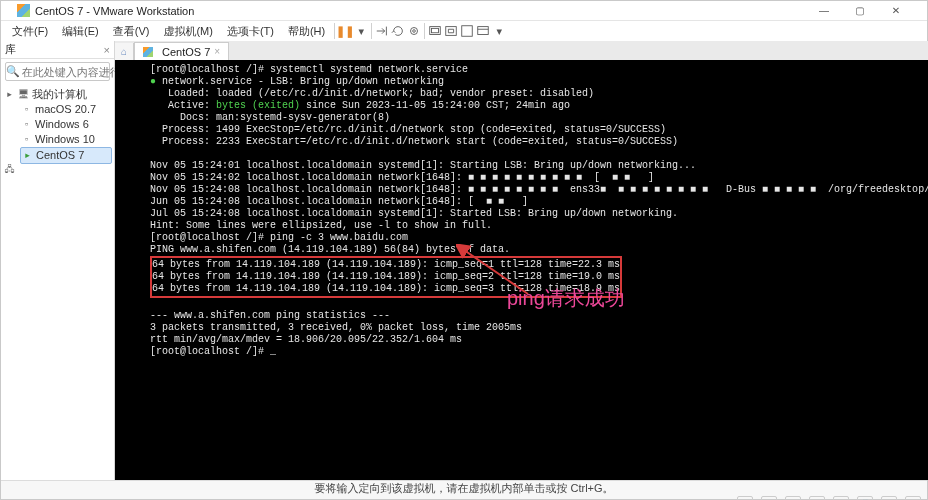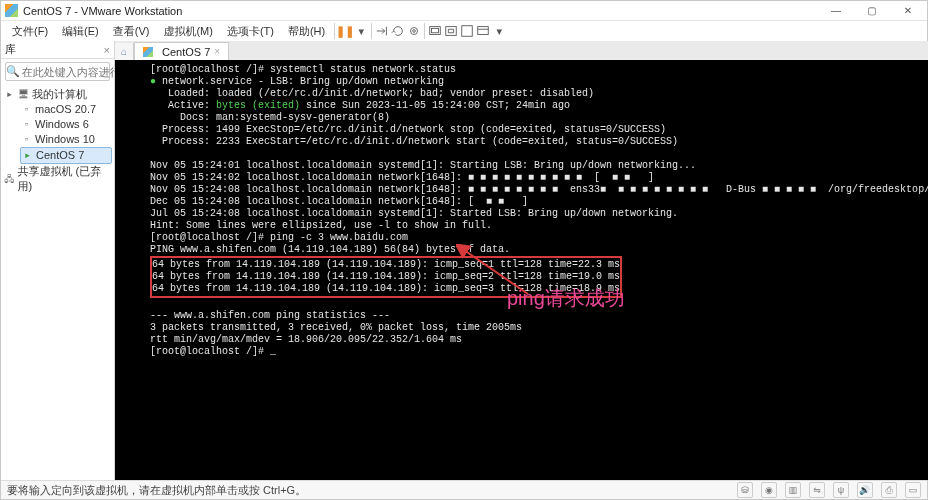--- a/index.html
+++ b/index.html
@@ -1,17 +1,17 @@
 <!DOCTYPE html>
 <html><head>
 <meta charset="utf-8">
 <style>
   html,body{margin:0;padding:0;height:100%;font-family:"Microsoft YaHei",Tahoma,Arial,sans-serif;font-size:11px;color:#222;background:#fff;overflow:hidden;}
   .window{width:928px;height:500px;display:flex;flex-direction:column;border:1px solid #c9c9c9;box-sizing:border-box;}
-  .titlebar{height:19px;display:flex;align-items:center;padding:0 4px;background:#fff;border-bottom:1px solid #e5e5e5;}
+  .titlebar{height:19px;display:flex;align-items:center;padding:0 16px;background:#fff;border-bottom:1px solid #e5e5e5;}
   .logo-icon{width:13px;height:13px;background:linear-gradient(135deg,#f89b2c 0 33%,#5fb3e0 33% 66%,#9fd470 66% 100%);margin-right:5px;}
   .titlebar-title{flex:1;font-size:11px;}
   .win-btns{display:flex;gap:6px;}
   .win-btn{width:30px;height:16px;display:flex;align-items:center;justify-content:center;font-family:"Segoe UI Symbol",Arial;font-size:10px;color:#555;cursor:pointer;}
   .menubar{height:20px;display:flex;align-items:center;padding:0 4px;background:#fff;font-size:11px;color:#333;}
   .menu-item{padding:1px 7px;cursor:default;}
   .tb-sep{width:1px;height:16px;background:#d0d0d0;margin:0 2px;}
   .tb-btn{width:16px;height:16px;display:flex;align-items:center;justify-content:center;color:#555;}
   .tb-btn svg{width:14px;height:14px;}
   .pause-orange{color:#e88a2d;font-weight:bold;}
@@ -31,21 +31,21 @@
   .tabbar{height:19px;display:flex;align-items:end;background:#eaeaea;}
   .tab-home{width:18px;height:17px;display:flex;align-items:center;justify-content:center;background:#f5f5f5;border-right:1px solid #ccc;font-size:10px;color:#6a8cc0;}
   .tab{height:17px;display:flex;align-items:center;gap:4px;padding:0 8px;background:#fff;border:1px solid #ccc;border-bottom:none;font-size:11px;}
   .tab .logo-icon{width:10px;height:10px;}
   .tab-close{color:#aaa;font-size:10px;}
   .terminal{flex:1;overflow:hidden;background:#000;font-family:Consolas,"Courier New",monospace;font-size:10px;line-height:12px;color:#e6e6e6;padding:4px 4px 0 35px;white-space:pre;}
   .term-green{color:#4fd24f;}
   .ping-box{display:inline-block;border:2px solid #d63a3a;padding:1px 0;}
   .annotation{position:absolute;left:506px;top:284px;color:#ec4899;font-size:20px;font-family:"Microsoft YaHei",sans-serif;}
   .arrow{position:absolute;left:455px;top:243px;width:80px;height:58px;pointer-events:none;}
-  .statusbar{height:18px;border-top:1px solid #dcdcdc;background:#f7f7f7;display:flex;align-items:center;padding:0 6px;font-size:11px;color:#444;}
+  .statusbar{height:18px;border-top:1px solid #dcdcdc;background:#f7f7f7;display:flex;align-items:center;padding:0 6px;font-size:11px;color:#444;flex-direction:column;}
   .status-icons{margin-left:auto;display:flex;gap:8px;align-items:center;}
   .status-icons span{width:14px;height:14px;display:inline-flex;align-items:center;justify-content:center;border:1px solid #ccc;border-radius:2px;font-size:9px;color:#777;}
 </style>
 </head>
 <body>
 
 <div class="window" style="position:relative;">
   <div class="titlebar">
     <div class="logo-icon"></div>
     <div class="titlebar-title">CentOS 7 - VMware Workstation</div>
@@ -140,46 +140,45 @@
               <span class="tree-ico">▫</span>
               <span>Windows 10</span>
             </div>
           <div class="tree-node tree-sel">
               <span class="tree-ico" style="color:#3a9e3a">▸</span>
               <span>CentOS 7</span>
             </div>
         </div>
         <div class="tree-node">
             <span class="tree-ico">🖧</span>
-            <span>共享虚拟机 (已弃用)</span>
           </div>
       </div>
     </div>
 
     <div class="content">
       <div class="tabbar">
         <div class="tab-home">⌂</div>
         <div class="tab">
           <span class="logo-icon"></span>
           <span>CentOS 7</span>
           <span class="tab-close">×</span>
         </div>
       </div>
-      <div class="terminal"><span>[root@localhost /]# </span><span>systemctl status network.status</span>
+      <div class="terminal"><span>[root@localhost /]# </span><span>systemctl systemd network.service</span>
 <span class="term-green">●</span> <span>network.service - LSB: Bring up/down networking</span>
 <span>   Loaded: loaded (/etc/rc.d/init.d/network; bad; vendor preset: disabled)</span>
 <span>   Active: </span><span class="term-green">bytes (exited)</span><span> since Sun 2023-11-05 15:24:00 CST; 24min ago</span>
 <span>     Docs: man:systemd-sysv-generator(8)</span>
 <span>  Process: 1499 ExecStop=/etc/rc.d/init.d/network stop (code=exited, status=0/SUCCESS)</span>
 <span>  Process: 2233 ExecStart=/etc/rc.d/init.d/network start (code=exited, status=0/SUCCESS)</span>
 
 <span>Nov 05 15:24:01 localhost.localdomain systemd[1]: Starting LSB: Bring up/down networking...</span>
 <span>Nov 05 15:24:02 localhost.localdomain network[1648]: ■ ■ ■ ■ ■ ■ ■ ■ ■ ■  [  ■ ■   ]</span>
 <span>Nov 05 15:24:08 localhost.localdomain network[1648]: ■ ■ ■ ■ ■ ■ ■ ■  ens33■  ■ ■ ■ ■ ■ ■ ■ ■   D-Bus ■ ■ ■ ■ ■  /org/freedesktop/NetworkManager/ActiveConnection/2■</span>
-<span>Dec 05 15:24:08 localhost.localdomain network[1648]: [  ■ ■   ]</span>
+<span>Jun 05 15:24:08 localhost.localdomain network[1648]: [  ■ ■   ]</span>
 <span>Jul 05 15:24:08 localhost.localdomain systemd[1]: Started LSB: Bring up/down networking.</span>
 <span>Hint: Some lines were ellipsized, use -l to show in full.</span>
 <span>[root@localhost /]# </span><span>ping -c 3 www.baidu.com</span>
 <span>PING www.a.shifen.com (14.119.104.189) 56(84) bytes of data.</span>
 <span class="ping-box"><span>64 bytes from 14.119.104.189 (14.119.104.189): icmp_seq=1 ttl=128 time=22.3 ms</span>
 <span>64 bytes from 14.119.104.189 (14.119.104.189): icmp_seq=2 ttl=128 time=19.0 ms</span>
 <span>64 bytes from 14.119.104.189 (14.119.104.189): icmp_seq=3 ttl=128 time=18.9 ms</span></span>
 
 <span>--- www.a.shifen.com ping statistics ---</span>
 <span>3 packets transmitted, 3 received, 0% packet loss, time 2005ms</span>

